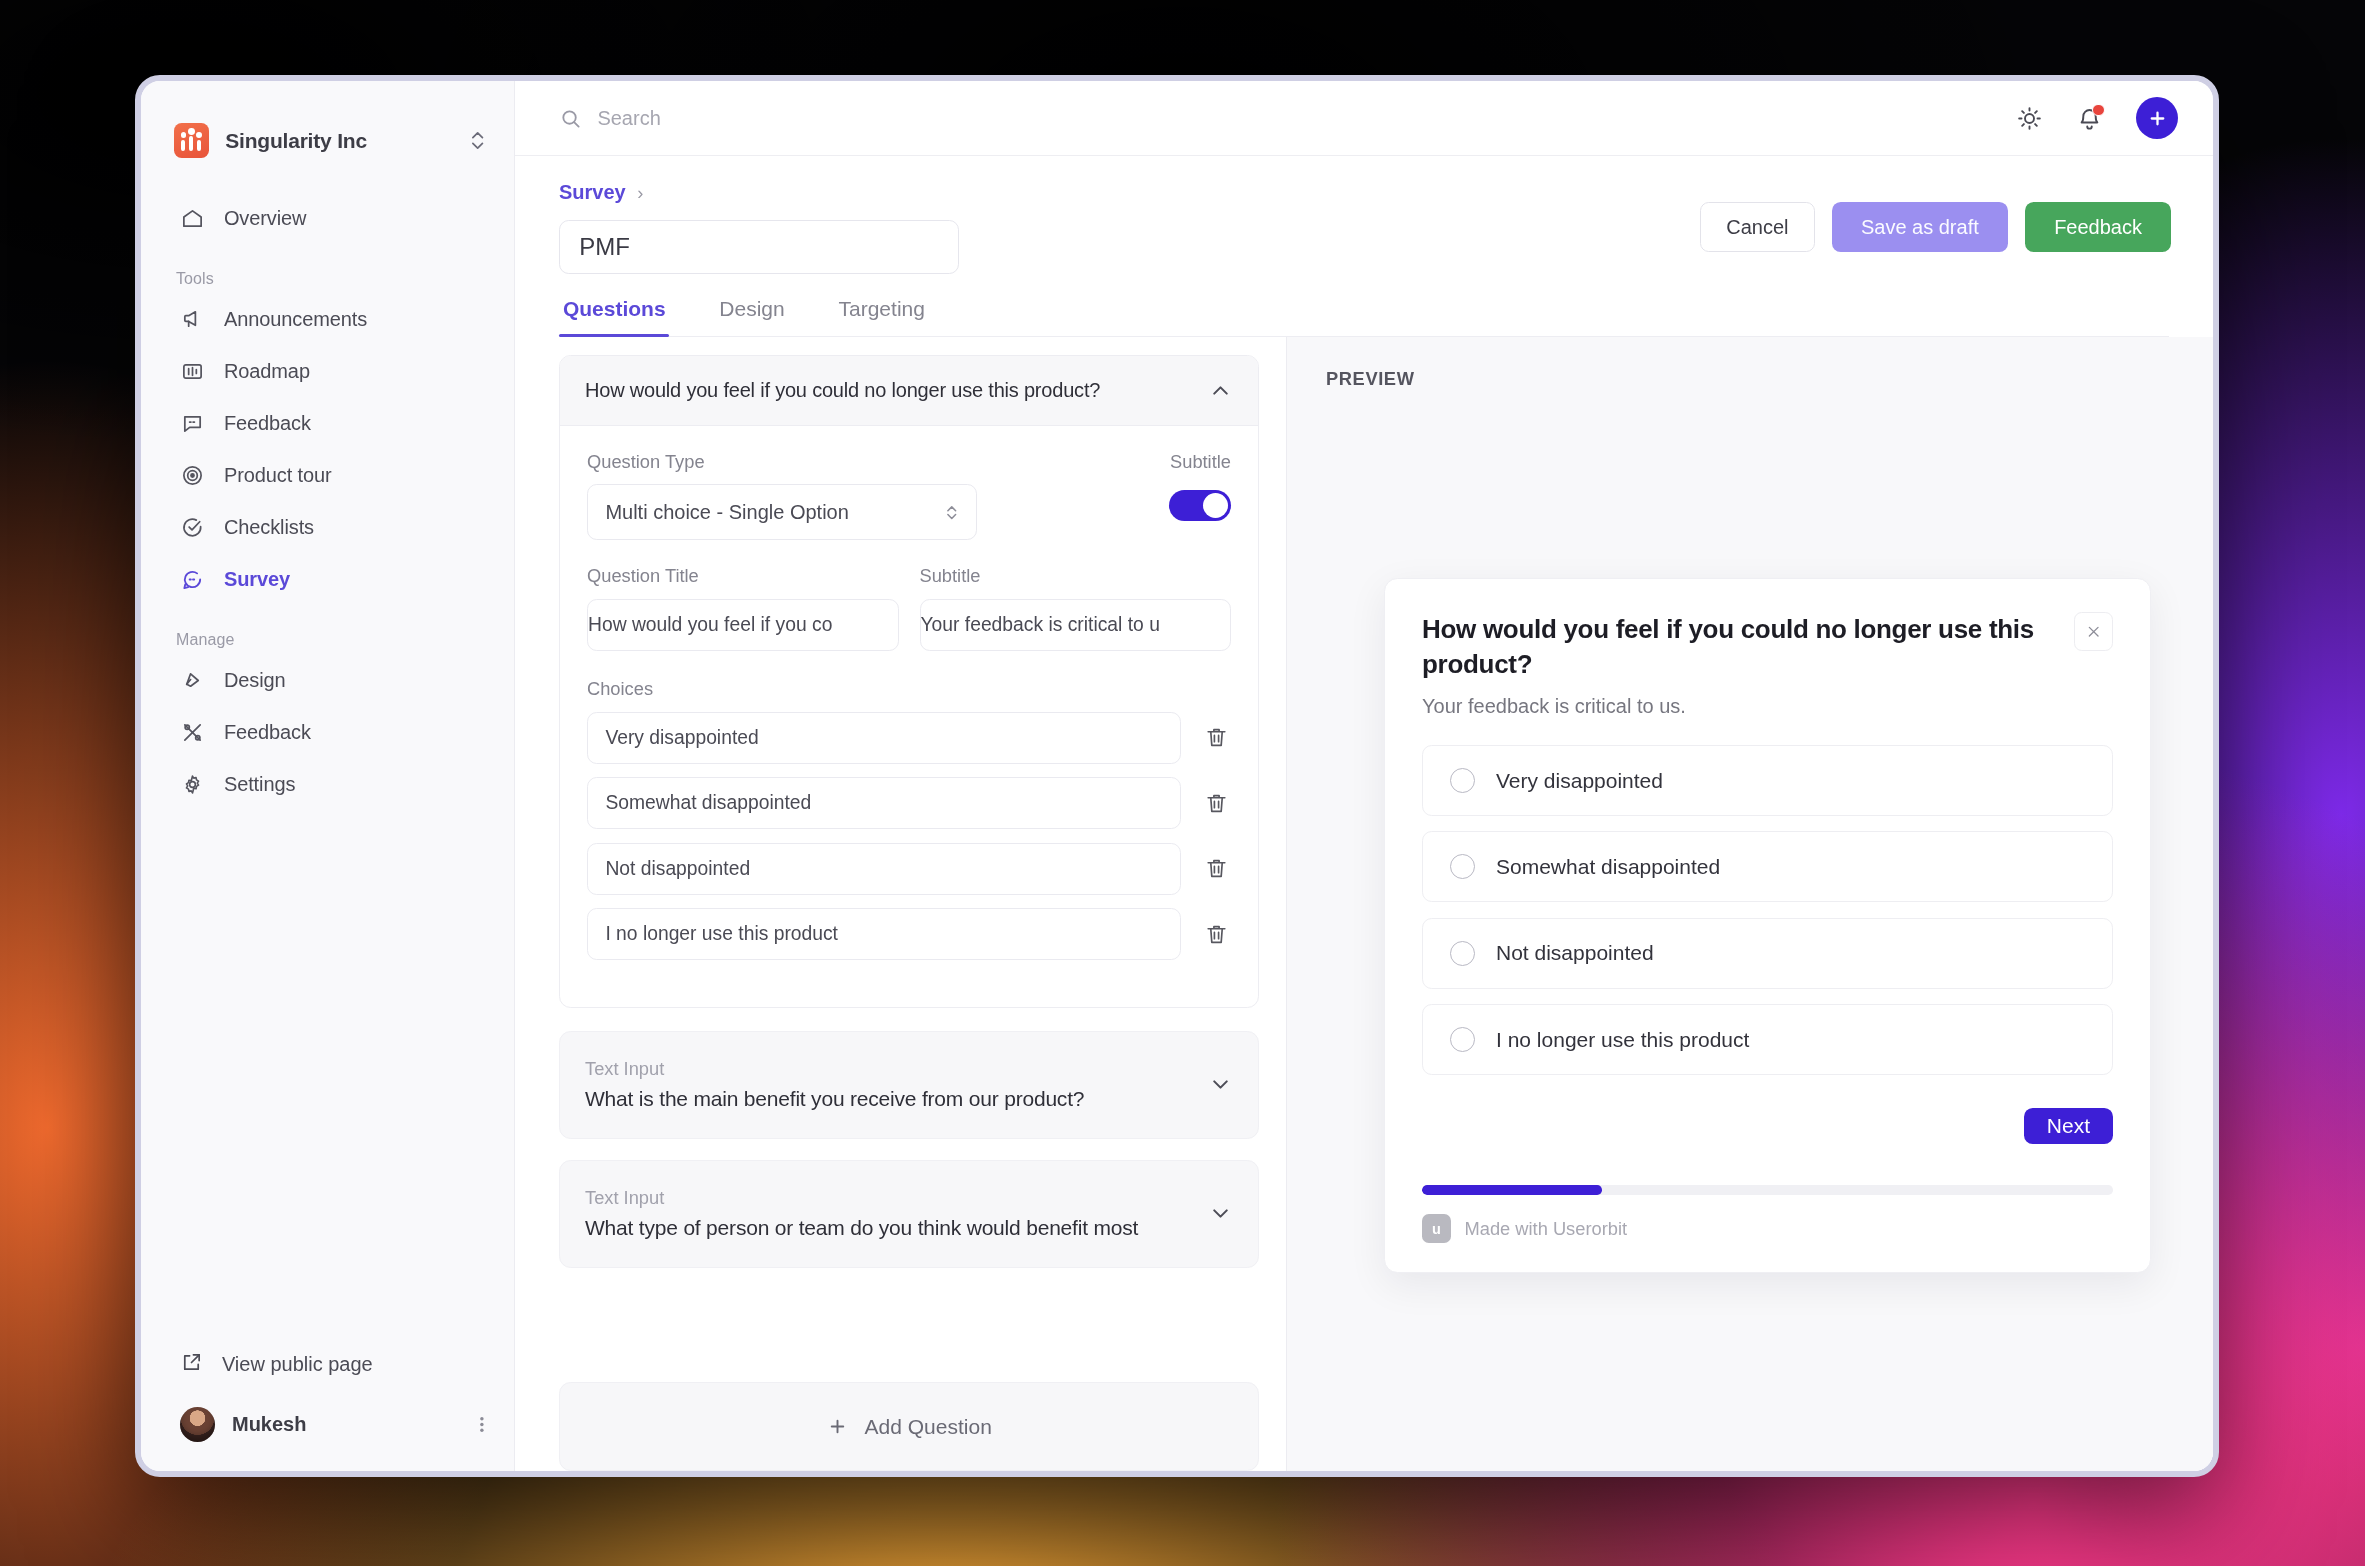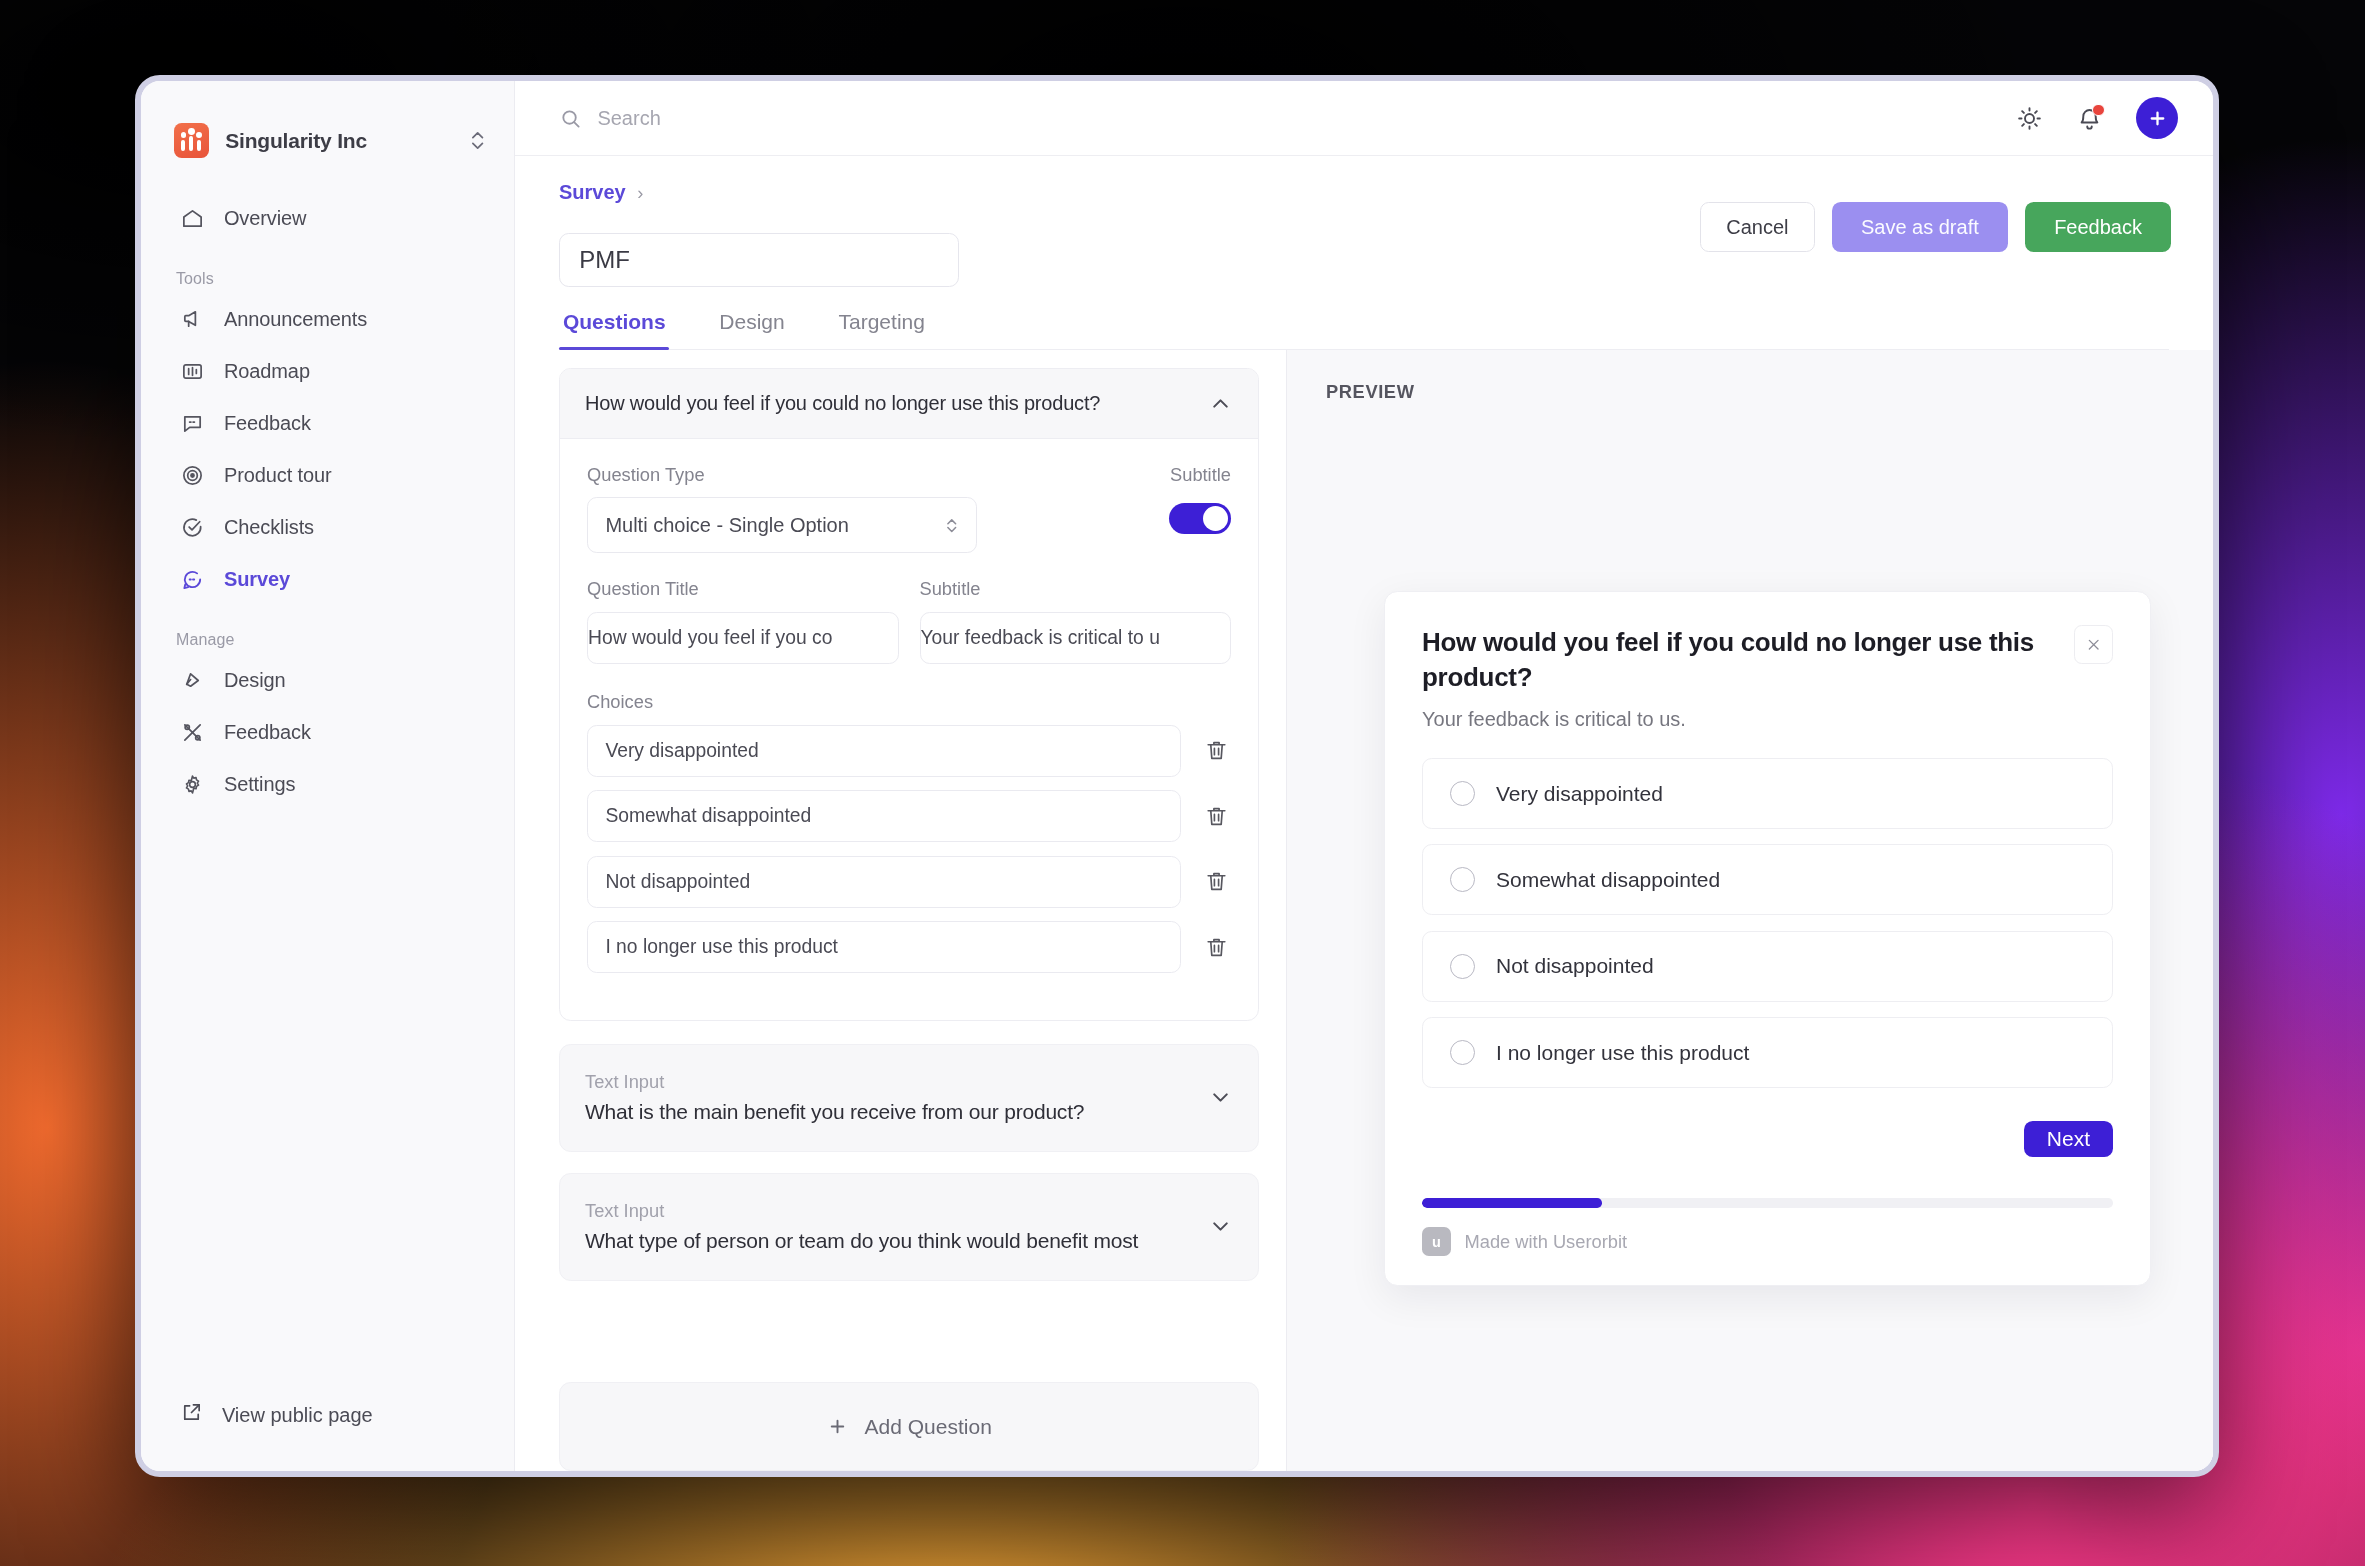--- a/index.html
+++ b/index.html
@@ -125,21 +125,21 @@
     background:#3d1fd6; color:#fff;
     display:flex;align-items:center;justify-content:center;
   }
 
   
   #headerRow{ padding: 25px 42px 0 44px; display:flex; align-items:flex-start; }
   .hl{ flex:1; }
   .crumb{ display:flex; align-items:center; gap:11.6px; font-size:20px; color:#5b49d8; font-weight:700; }
   .crumb .chev{ color:#9b9ba6; font-weight:400; font-size:18.3px; }
   .title-input{
-    margin-top: 29px; width: 400px; height: 54px;
+    margin-top: 16px; width: 400px; height: 54px;
     border:1px solid #e6e6ed; border-radius:9.7px;
     background:#fff; padding: 0 19.3px;
     font-size:24px; color:#3a3a44; font-family:"Liberation Sans", sans-serif;
     outline:none;
   }
   .hr-actions{ display:flex; align-items:center; gap:17.4px; padding-top: 21px; }
   .btn{ height:50px; border-radius:8.7px; font-size:20px; border:none; cursor:pointer;
         font-family:"Liberation Sans", sans-serif; padding: 0 25px; }
   .btn-cancel{ background:#fff; color:#3d3d46; border:1px solid #e3e3ea; }
   .btn-draft{ background:#9b8ff0; color:#fbfbff; padding:0 29px; }
@@ -390,20 +390,31 @@
     <div class="sidebar-bottom">
       <div class="pub">
         <span class="ico">
           <svg width="23" height="23" viewBox="0 0 24 24" fill="none" stroke="currentColor" stroke-width="1.8" stroke-linecap="round" stroke-linejoin="round">
             <path d="M10 5H5v14h14v-5"></path>
               <path d="M14 4h6v6"></path>
               <path d="M20 4l-8 8"></path>
           </svg>
         </span>
         <span>View public page</span>
+      </div>
+      <div class="user">
+        <div class="avatar"></div>
+        <div class="user-name">Mukesh</div>
+        <div class="dots">
+          <svg width="5.8" height="23" viewBox="0 0 6 24" fill="currentColor">
+            <circle cx="3" cy="6" r="1.8"></circle>
+              <circle cx="3" cy="12" r="1.8"></circle>
+              <circle cx="3" cy="18" r="1.8"></circle>
+          </svg>
+        </div>
       </div>
     </div>
   </aside>
 
   <section id="main">
 
     <div id="topbar">
       <div class="search-wrap">
         <span style="color:#9a9aa6;display:flex;">
           <svg width="23" height="23" viewBox="0 0 24 24" fill="none" stroke="currentColor" stroke-width="1.9" stroke-linecap="round">

